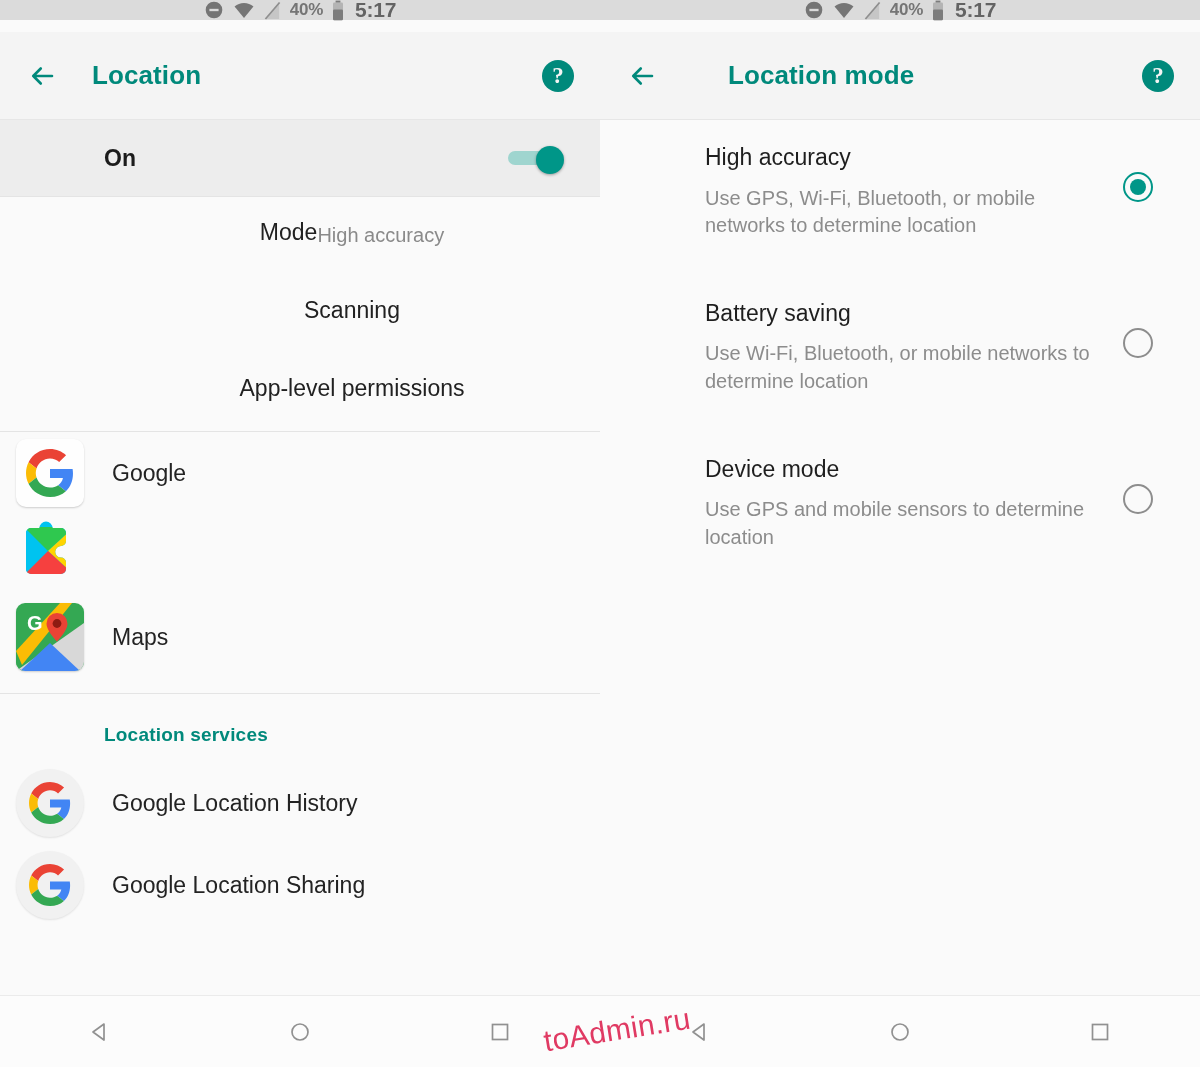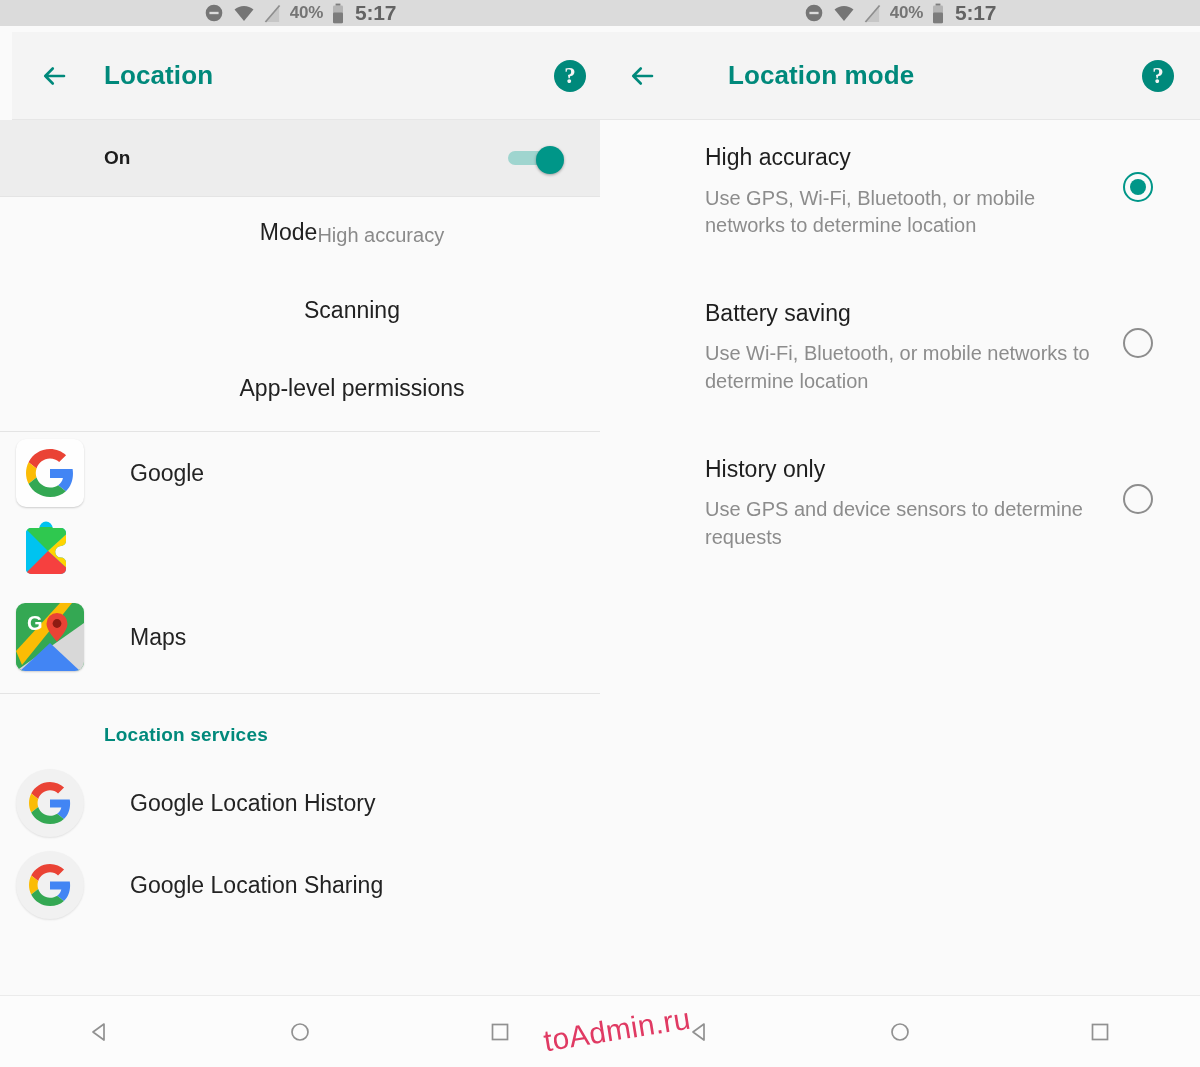--- a/index.html
+++ b/index.html
@@ -6,21 +6,21 @@
   html, body {
     width: 1200px; height: 1067px;
     font-family: "Liberation Sans", sans-serif;
     background: #FAFAFA;
     overflow: hidden;
   }
   .screen { position: relative; width: 1200px; height: 1067px; }
 
   
   .statusbar {
-    position: absolute; top: 0; height: 26px; width: 600px;
+    position: absolute; top: 0; height: 20px; width: 600px;
     background: #DBDBDB;
     display: flex; align-items: center; justify-content: center;
     gap: 9px;
     color: #727272;
   }
   .statusbar.left { left: 0; }
   .statusbar.right { left: 600px; }
   .sb-pct {
     font-size: 17px; font-weight: bold; color: #757575;
     letter-spacing: -0.2px;
@@ -30,21 +30,21 @@
     letter-spacing: -0.2px; margin-left: 2px;
   }
 
   
   .appbar {
     position: absolute; top: 32px; height: 88px; width: 600px;
     background: #F4F4F4;
     border-bottom: 1px solid #E6E6E6;
     display: flex; align-items: center;
   }
-  .appbar.left  { left: 12px; }
+  .appbar.left  { left: 0; }
   .appbar.right { left: 600px; gap: 36px; }
   .back-btn {
     width: 56px; height: 56px; margin-left: 14px;
     display: flex; align-items: center; justify-content: center;
     border-radius: 50%;
   }
   .appbar-title {
     font-size: 26px; font-weight: bold; color: #00897B;
     margin-left: 22px; letter-spacing: 0.1px;
   }
@@ -66,21 +66,21 @@
   .panel.left  { left: 0; }
   .panel.right { left: 600px; background: #FAFAFA; }
 
   
   .toggle-row {
     height: 77px; background: #EDEDED;
     display: flex; align-items: center;
     border-bottom: 1px solid #E4E4E4;
   }
   .toggle-row .label {
-    margin-left: 104px; font-size: 19px; font-weight: bold; color: #1C1C1C;
+    margin-left: 104px; font-size: 23px; font-weight: bold; color: #1C1C1C;
   }
   .switch {
     margin-left: auto; margin-right: 36px;
     position: relative; width: 56px; height: 24px;
   }
   .switch .track {
     position: absolute; left: 0; top: 5px;
     width: 50px; height: 14px; border-radius: 7px;
     background: #9FD5CF;
   }
@@ -107,21 +107,21 @@
     padding: 30px 0 16px 104px;
     letter-spacing: 0.2px;
   }
 
   
   .app-row {
     display: flex; align-items: center;
     height: 82px; padding-left: 16px;
   }
   .app-row .app-name {
-    margin-left: 46px; font-size: 23px; color: #232323;
+    margin-left: 28px; font-size: 23px; color: #232323;
   }
   .app-icon { width: 68px; height: 68px; position: relative; flex: 0 0 68px; }
 
   
   .ic-google-tile {
     background: #FEFEFE; border-radius: 10px;
     box-shadow: 0 1px 2px rgba(0,0,0,0.18);
     display: flex; align-items: center; justify-content: center;
   }
   .ic-google-circle {
@@ -373,22 +373,22 @@
     <div class="opt-row" style="padding-top:36px;">
       <div class="opt-text">
         <div class="opt-title">Battery saving</div>
         <div class="opt-desc">Use Wi-Fi, Bluetooth, or mobile networks to determine location</div>
       </div>
       <div class="radio"></div>
     </div>
 
     <div class="opt-row" style="padding-top:36px;">
       <div class="opt-text">
-        <div class="opt-title">History only</div>
-        <div class="opt-desc">Use GPS and device sensors to determine requests</div>
+        <div class="opt-title">Device mode</div>
+        <div class="opt-desc">Use GPS and mobile sensors to determine location</div>
       </div>
       <div class="radio"></div>
     </div>
 
   </div>
 
   <div class="navbar left">
     <div class="nav-btn">
       <svg width="24" height="24" viewBox="0 0 24 24">
         <path d="M16 4 L5 12 L16 20 Z" fill="none" stroke="#919191" stroke-width="1.7" stroke-linejoin="round"></path>

